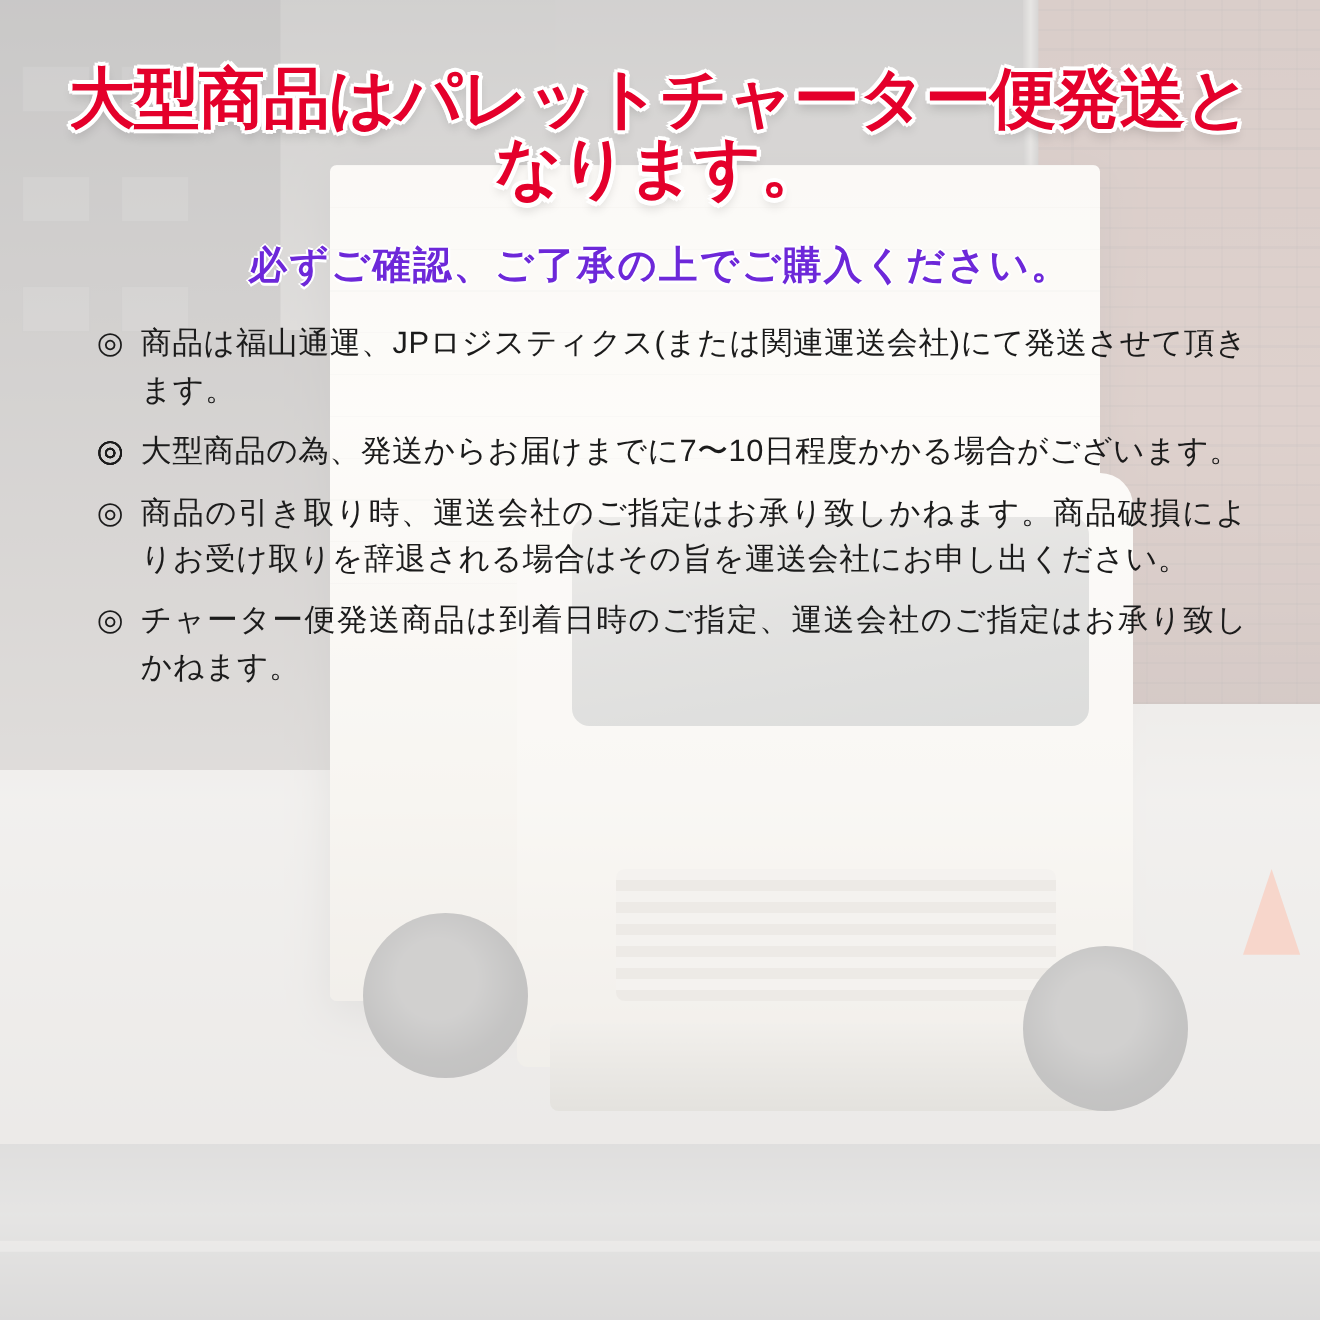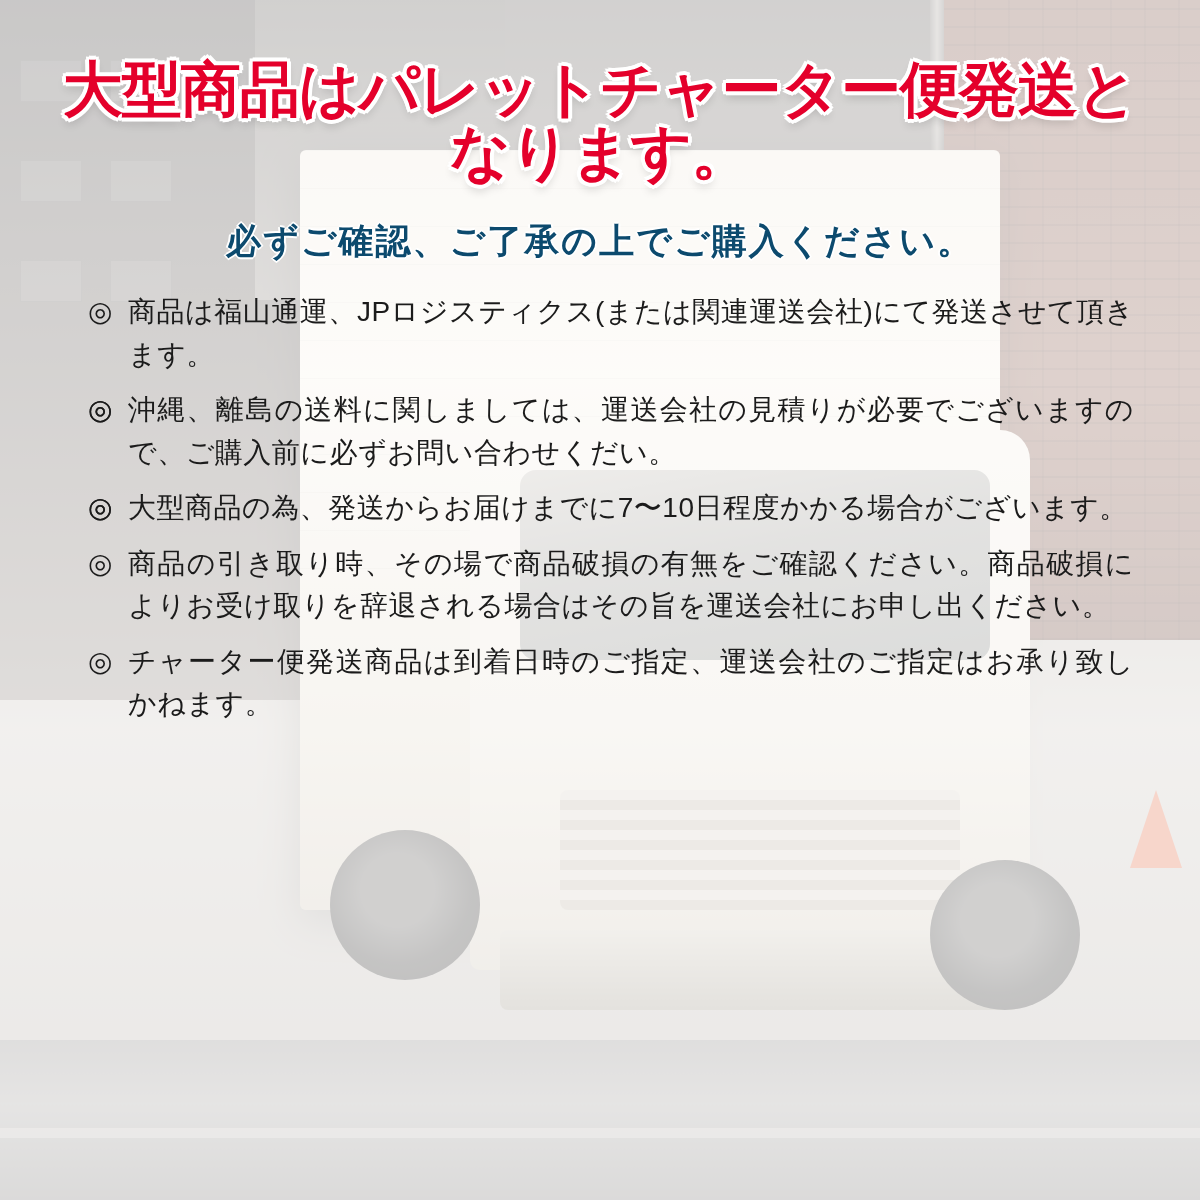--- a/index.html
+++ b/index.html
@@ -146,21 +146,21 @@
       3px 3px 0 #ffffff, -3px 3px 0 #ffffff, 3px -3px 0 #ffffff, -3px -3px 0 #ffffff,
       0 4px 0 #ffffff, 0 -4px 0 #ffffff, 4px 0 0 #ffffff, -4px 0 0 #ffffff,
       0 6px 10px rgba(0,0,0,.18);
     margin: 0 0 34px 0;
   }
 
   .subhead {
     text-align: center;
     font-size: 35px;
     font-weight: bold;
-    color: #0c4a6e;
+    color: #6d28d9;
     letter-spacing: 2px;
     text-shadow: 0 2px 0 #fff, 2px 0 0 #fff, -2px 0 0 #fff, 0 -2px 0 #fff;
     margin: 0 0 26px 0;
   }
 
   .notes {
     list-style: none;
     margin: 0;
     padding: 0 12px 0 34px;
   }
@@ -224,32 +224,31 @@
     <ul class="notes">
       <li class="note">
         <span class="bullet">◎</span>
         <span>商品は福山通運、JPロジスティクス(または関連運送会社)にて発送させて頂きます。</span>
       </li>
       <li class="note">
         <span class="bullet">◎</span>
       </li>
       <li class="note">
         <span class="bullet">◎</span>
-        <span>沖縄、離島の送料に関しましては、運送会社の見積りが必要でございますので、ご購入前に必ずお問い合わせくだい。</span>
       </li>
       <li class="note">
         <span class="bullet">◎</span>
       </li>
       <li class="note">
         <span class="bullet">◎</span>
         <span>大型商品の為、発送からお届けまでに7〜10日程度かかる場合がございます。</span>
       </li>
       <li class="note">
         <span class="bullet">◎</span>
-        <span>商品の引き取り時、その場で商品破損の有無をご確認ください。商品破損によりお受け取りを辞退される場合はその旨を運送会社にお申し出ください。</span>
+        <span>商品の引き取り時、運送会社のご指定はお承り致しかねます。商品破損によりお受け取りを辞退される場合はその旨を運送会社にお申し出ください。</span>
       </li>
       <li class="note">
         <span class="bullet">◎</span>
         <span>チャーター便発送商品は到着日時のご指定、運送会社のご指定はお承り致しかねます。</span>
       </li>
     </ul>
 
   </div>
 </div>
 

